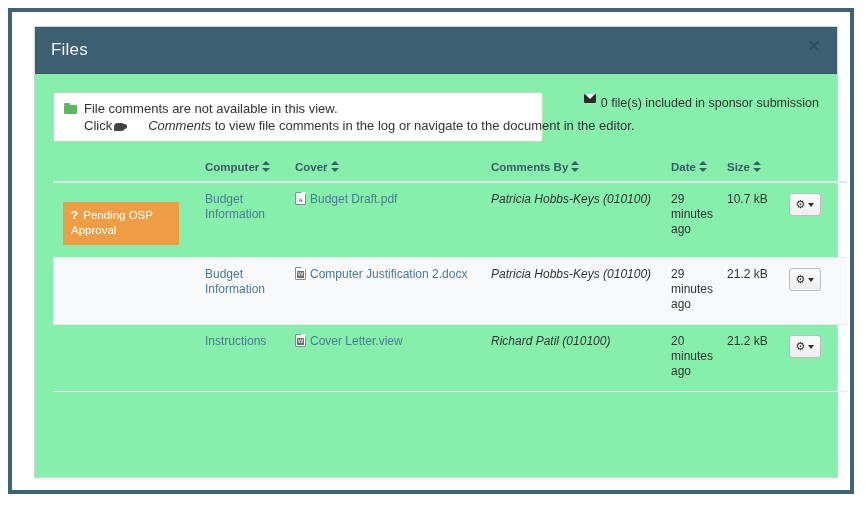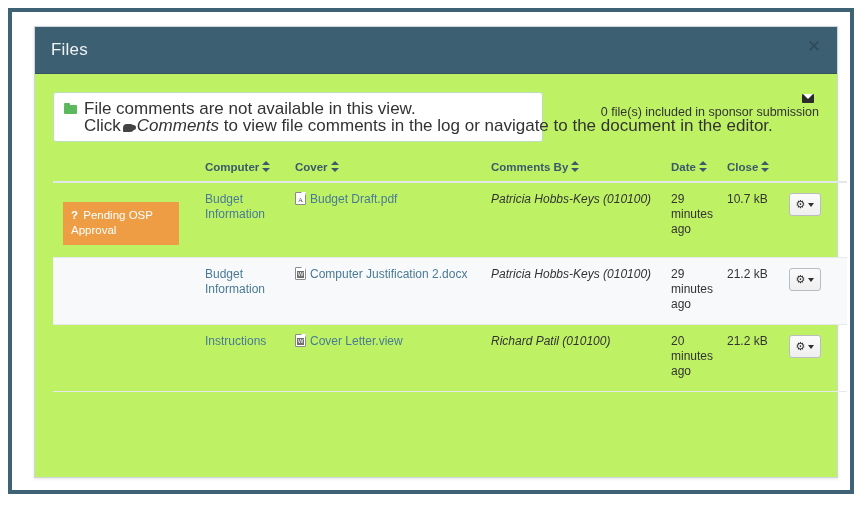--- a/index.html
+++ b/index.html
@@ -22,21 +22,21 @@
     box-sizing: border-box;
     background: #ffffff;
   }
 
   .modal {
     position: absolute;
     left: 22px;
     top: 14px;
     width: 804px;
     height: 452px;
-    background: #bef264;
+    background: #86efac;
     border: 1px solid #cfd6da;
     box-sizing: border-box;
     box-shadow: 0 1px 3px rgba(0,0,0,0.10);
   }
 
   .modal-header {
     position: relative;
     height: 46px;
     background: #3d5f72;
     border-bottom: 1px solid #35525f;
@@ -114,45 +114,45 @@
     border-radius: 1px 1px 0 0;
   }
   .folder-icon::after {
     content: "";
     position: absolute;
     left: 0; top: 2px;
     width: 13px; height: 9px;
     background: #5cb85c;
     border-radius: 1px;
   }
-  .alert-text { font-size: 17px; color: #333333; line-height: 17px; }
+  .alert-text { font-size: 13px; color: #333333; line-height: 17px; }
   .alert-text .line2 { white-space: nowrap; }
   .comment-bubble {
     display: inline-block;
     width: 11px;
     height: 8px;
     background: #444;
     border-radius: 5px 5px 5px 1px;
     position: relative;
     margin: 0 3px -1px 2px;
   }
   .comment-bubble::after {
     content: "";
     position: absolute;
     right: -2px;
     top: 1px;
     width: 5px;
     height: 5px;
     background: #444;
     border-radius: 4px 4px 4px 0;
   }
-  .comments-word { font-style: italic; }
+  .comments-word { font-style: italic; margin-left: 20px; }
 
   .badge-stats { font-size: 12.5px; color: #333333; line-height: 18px; padding-top: 2px; text-align: left; }
-  .badge-stats .stat { white-space: nowrap; display: flex; align-items: flex-end; flex-direction: column; }
+  .badge-stats .stat { white-space: nowrap; display: flex; align-items: flex-start; }
   .env-icon {
     display: inline-block;
     width: 12px; height: 9px;
     background: #2b2b2b;
     margin-right: 5px;
     position: relative;
     border-radius: 1px;
     flex: 0 0 auto;
   }
   .env-icon::after {
@@ -396,21 +396,21 @@
           <col class="col-size">
           <col class="col-actions">
         </colgroup>
         <thead>
           <tr>
             <th><span></span></th>
             <th><span>Computer</span><span class="sort-arrows"></span></th>
             <th><span>Cover</span><span class="sort-arrows"></span></th>
             <th><span>Comments By</span><span class="sort-arrows"></span></th>
             <th><span>Date</span><span class="sort-arrows"></span></th>
-            <th><span>Close</span><span class="sort-arrows"></span></th>
+            <th><span>Size</span><span class="sort-arrows"></span></th>
             <th><span></span></th>
           </tr>
         </thead>
         <tbody>
 
           <tr>
             <td class="status-cell">
               <span class="status-badge"><span class="qmark">?</span> <span>Pending OSP Approval</span></span>
             </td>
             <td><span class="loc-link">Budget Information</span></td>

